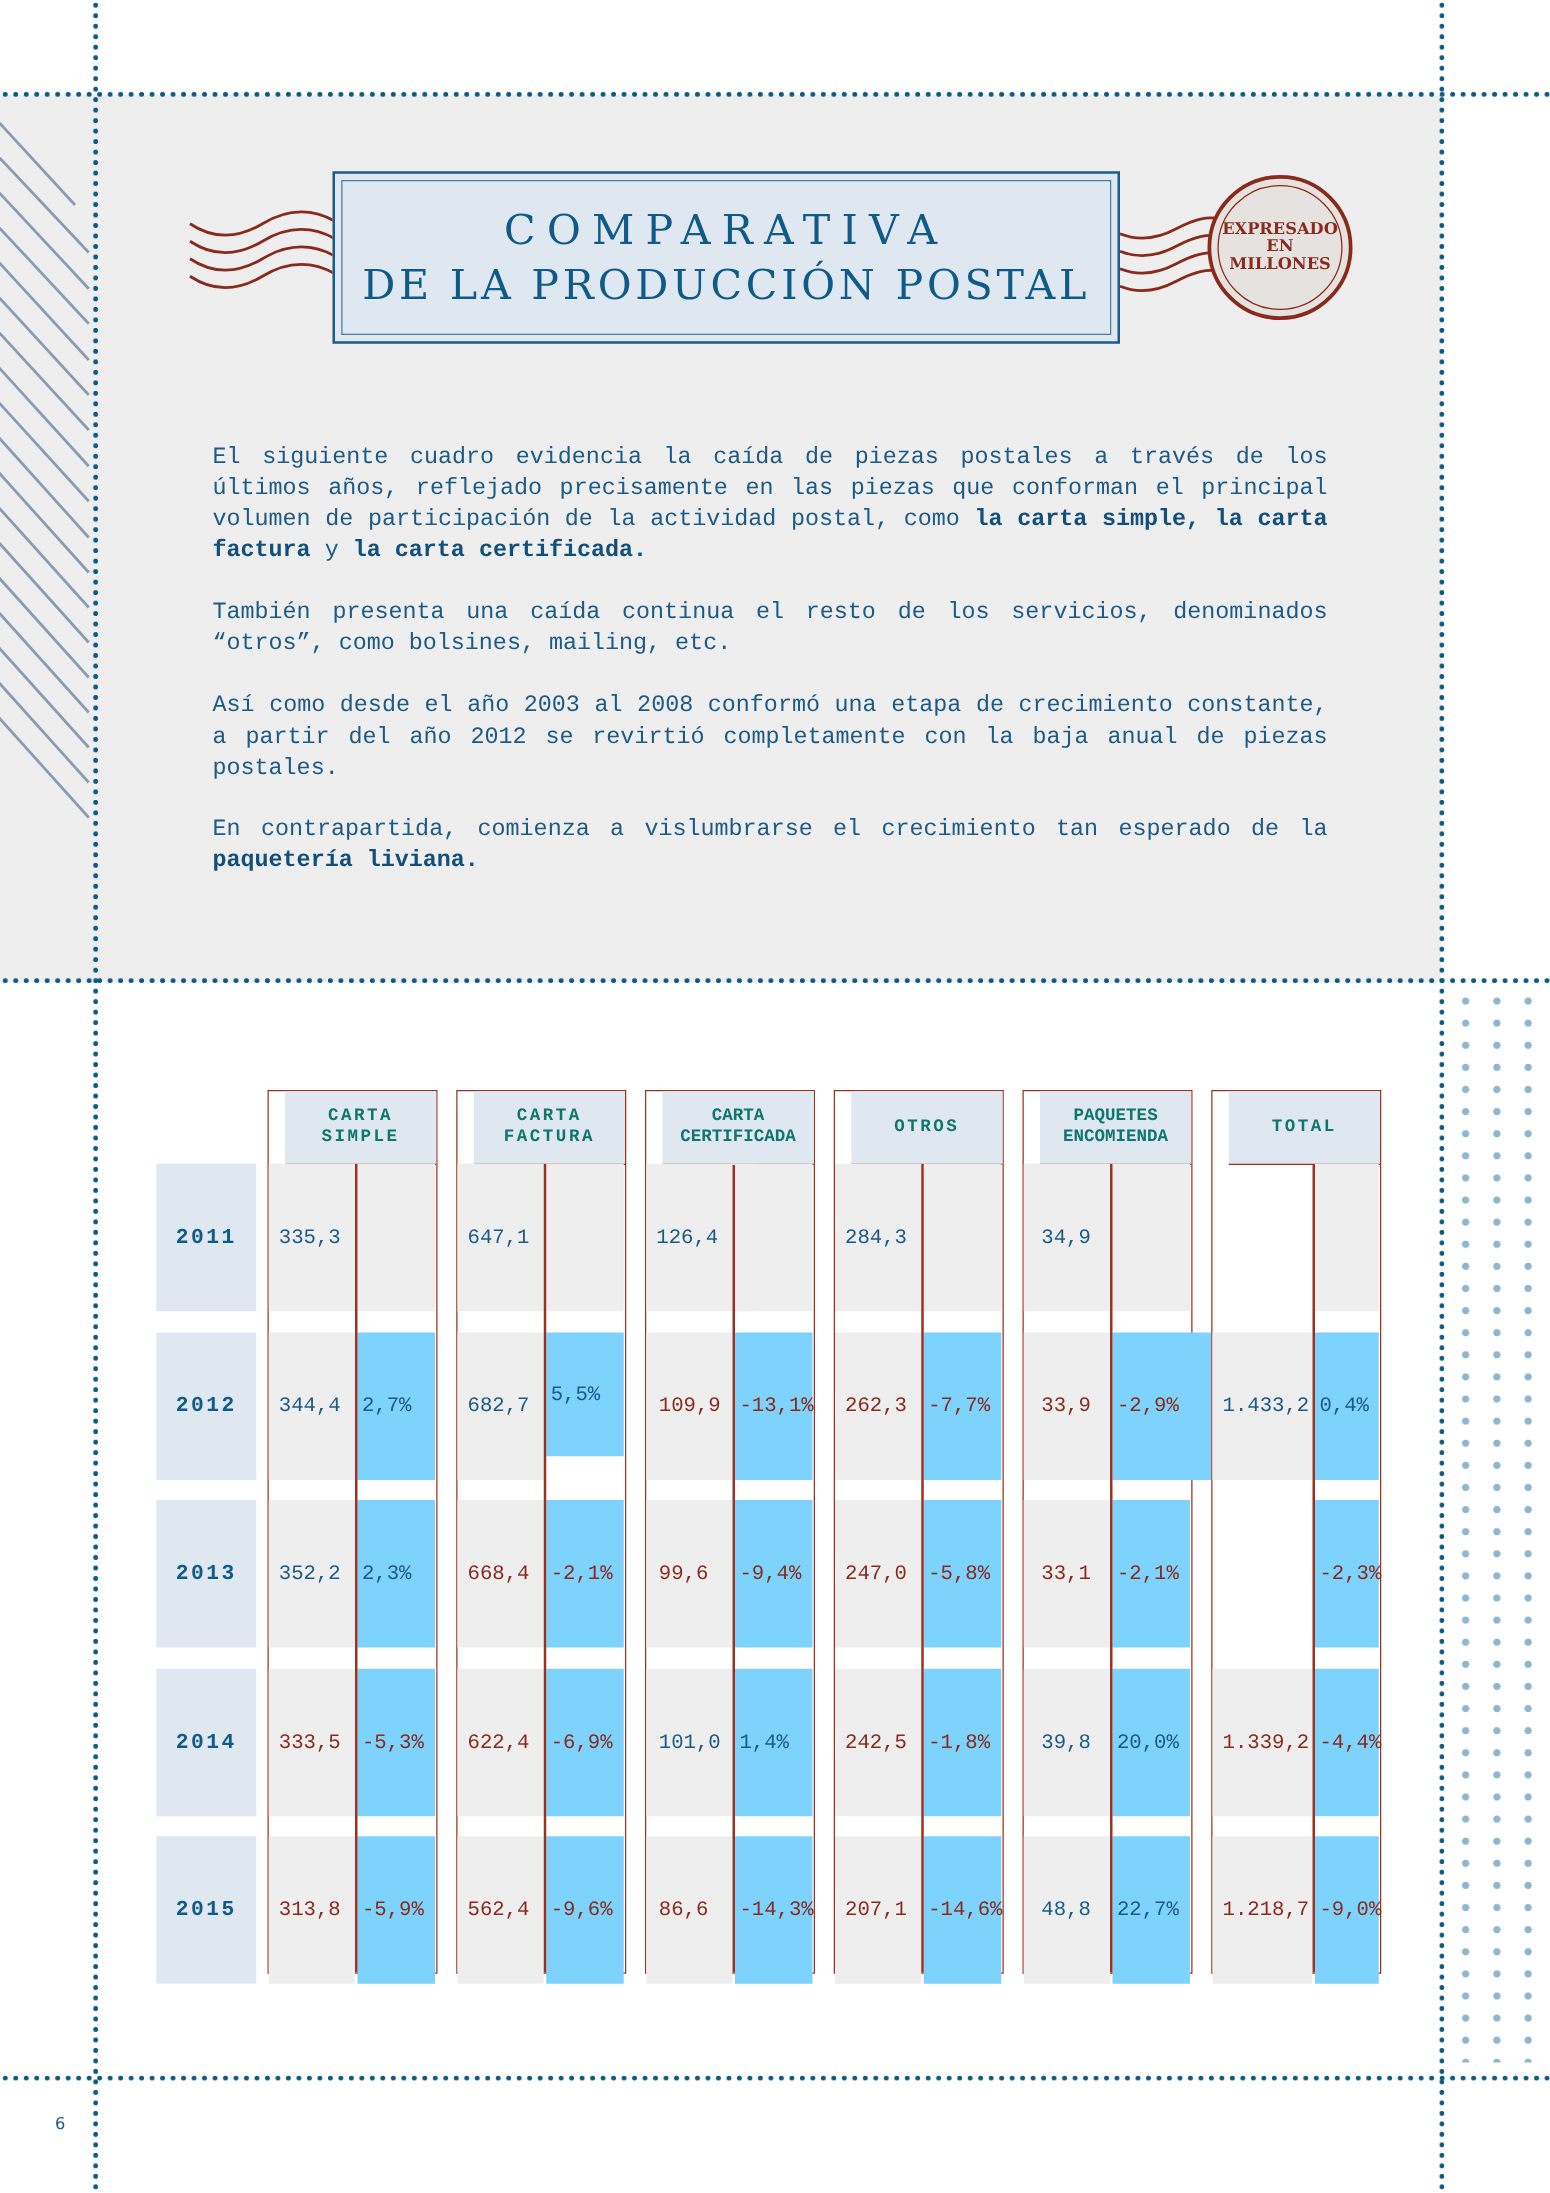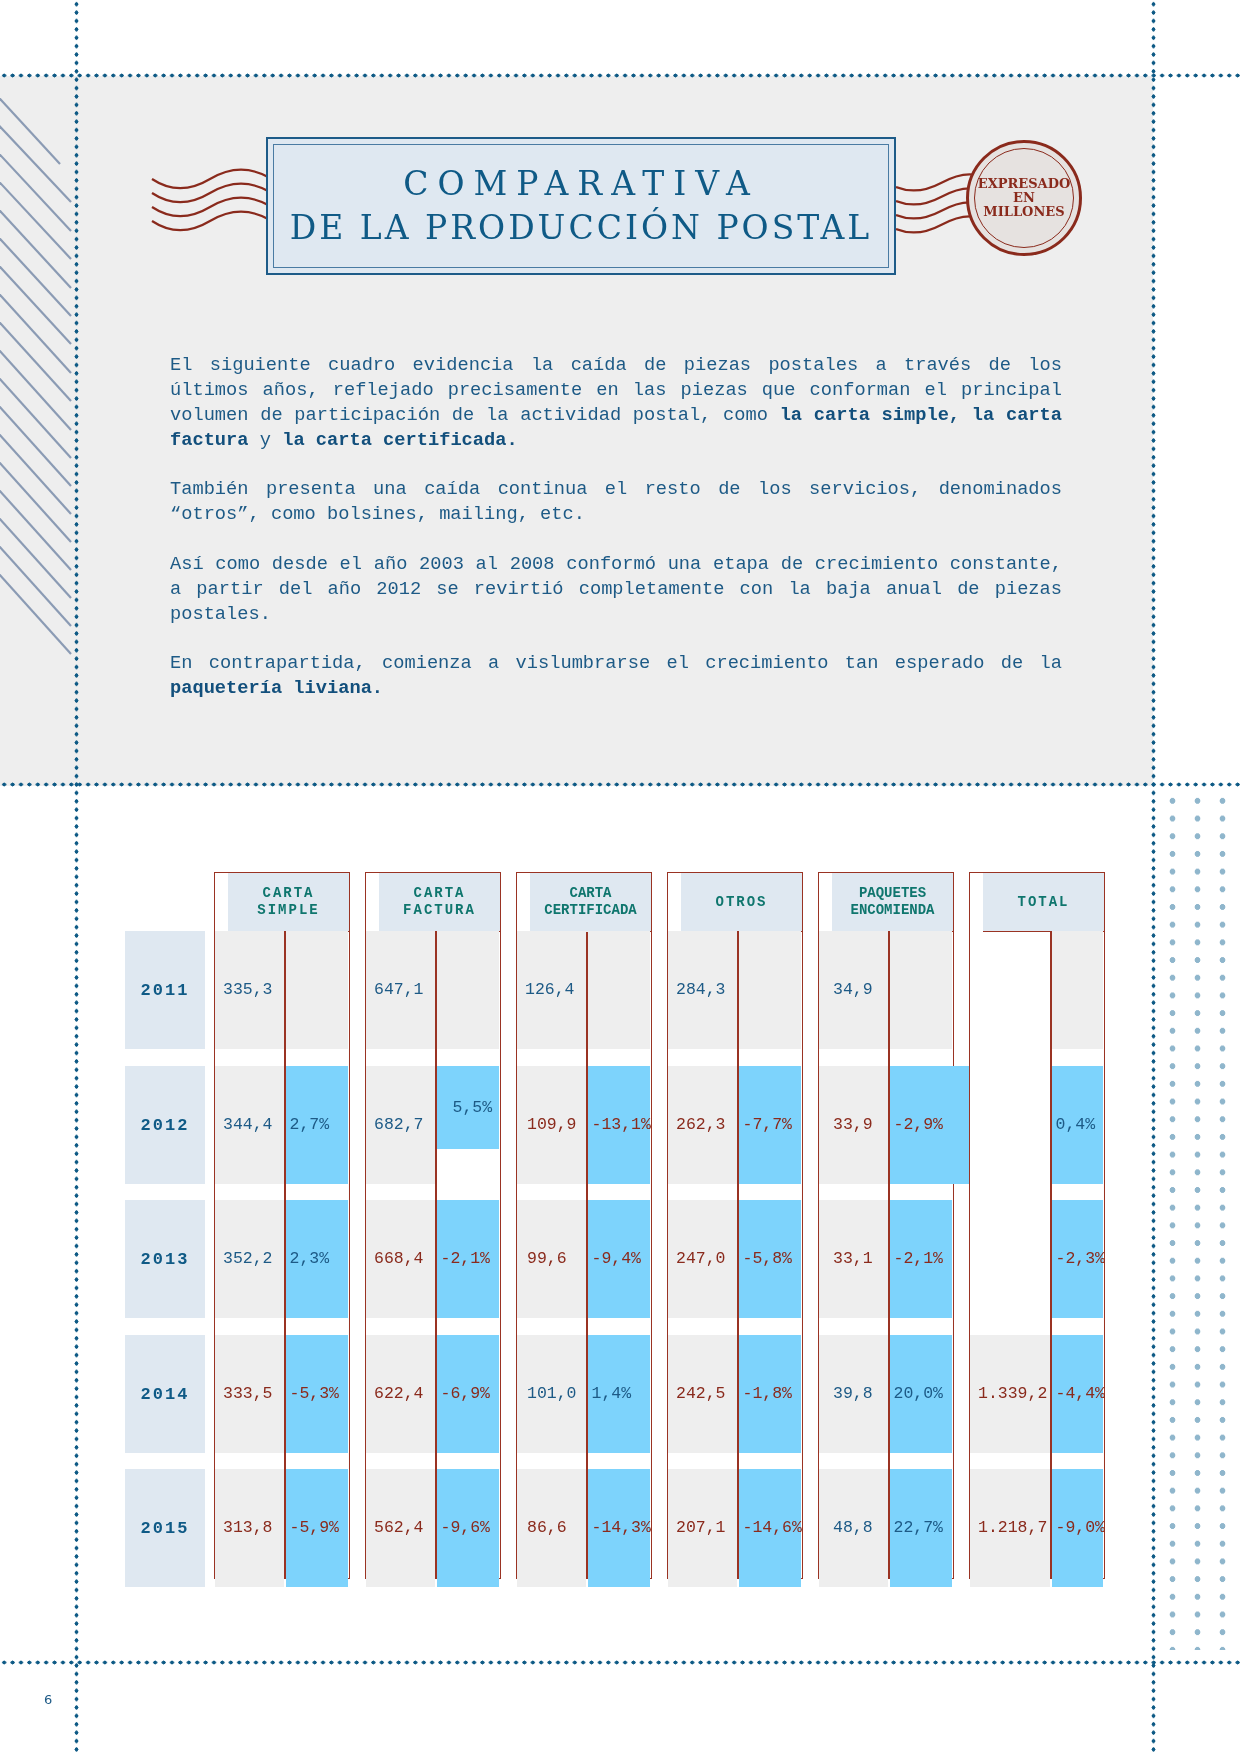--- a/index.html
+++ b/index.html
@@ -132,21 +132,21 @@
       <div class="divider" style="left: 69px;"></div>
     </div>
     <div class="col-group" style="left: 365px; width: 136px;">
       <div class="col-head">
         <span>CARTA</span>
         <span>FACTURA</span>
       </div>
       <div class="cell val pos" style="left: 0px; top: 57.5px; width: 69px; height: 118px; padding-left: 8px; box-sizing: border-box;">647,1</div>
       <div class="cell val pos" style="left: 70.5px; top: 57.5px; width: 62.5px; height: 118px; padding-left: 4px; box-sizing: border-box;"></div>
       <div class="cell val pos" style="left: 0px; top: 192.5px; width: 69px; height: 118px; padding-left: 8px; box-sizing: border-box;">682,7</div>
-      <div class="cell pct pos" style="left: 70.5px; top: 192.5px; width: 62.5px; height: 83px; padding-left: 16px; box-sizing: border-box;">5,5%</div>
+      <div class="cell pct pos" style="left: 70.5px; top: 192.5px; width: 62.5px; height: 99px; padding-left: 4px; box-sizing: border-box;">5,5%</div>
       <div class="cell val neg" style="left: 0px; top: 326.5px; width: 69px; height: 118px; padding-left: 8px; box-sizing: border-box;">668,4</div>
       <div class="cell pct neg" style="left: 70.5px; top: 326.5px; width: 62.5px; height: 118px; padding-left: 4px; box-sizing: border-box;">-2,1%</div>
       <div class="cell val neg" style="left: 0px; top: 461.5px; width: 69px; height: 118px; padding-left: 8px; box-sizing: border-box;">622,4</div>
       <div class="cell pct neg" style="left: 70.5px; top: 461.5px; width: 62.5px; height: 118px; padding-left: 4px; box-sizing: border-box;">-6,9%</div>
       <div class="cell val neg" style="left: 0px; top: 595.5px; width: 69px; height: 118px; padding-left: 8px; box-sizing: border-box;">562,4</div>
       <div class="cell pct neg" style="left: 70.5px; top: 595.5px; width: 62.5px; height: 118px; padding-left: 4px; box-sizing: border-box;">-9,6%</div>
       <div class="divider" style="left: 69px;"></div>
     </div>
     <div class="col-group" style="left: 516px; width: 136px;">
       <div class="col-head tight">
@@ -198,20 +198,21 @@
       <div class="cell val pos" style="left: 0px; top: 595.5px; width: 69px; height: 118px; padding-left: 14px; box-sizing: border-box;">48,8</div>
       <div class="cell pct pos" style="left: 70.5px; top: 595.5px; width: 62.5px; height: 118px; padding-left: 4px; box-sizing: border-box;">22,7%</div>
       <div class="divider" style="left: 69px;"></div>
     </div>
     <div class="col-group" style="left: 969px; width: 136px;">
       <div class="col-head">
         <span>TOTAL</span>
         <span></span>
       </div>
       <div class="cell val pos" style="left: 81.5px; top: 57.5px; width: 51.5px; height: 118px; padding-left: 4px; box-sizing: border-box;"></div>
+      <div class="cell val pos" style="left: 0px; top: 192.5px; width: 80px; height: 118px; padding-left: 8px; box-sizing: border-box;">1.433,2</div>
       <div class="cell pct pos" style="left: 81.5px; top: 192.5px; width: 51.5px; height: 118px; padding-left: 4px; box-sizing: border-box;">0,4%</div>
       <div class="cell pct neg" style="left: 81.5px; top: 326.5px; width: 51.5px; height: 118px; padding-left: 4px; box-sizing: border-box;">-2,3%</div>
       <div class="cell val neg" style="left: 0px; top: 461.5px; width: 80px; height: 118px; padding-left: 8px; box-sizing: border-box;">1.339,2</div>
       <div class="cell pct neg" style="left: 81.5px; top: 461.5px; width: 51.5px; height: 118px; padding-left: 4px; box-sizing: border-box;">-4,4%</div>
       <div class="cell val neg" style="left: 0px; top: 595.5px; width: 80px; height: 118px; padding-left: 8px; box-sizing: border-box;">1.218,7</div>
       <div class="cell pct neg" style="left: 81.5px; top: 595.5px; width: 51.5px; height: 118px; padding-left: 4px; box-sizing: border-box;">-9,0%</div>
       <div class="divider" style="left: 80px;"></div>
     </div>
   </div>
 

